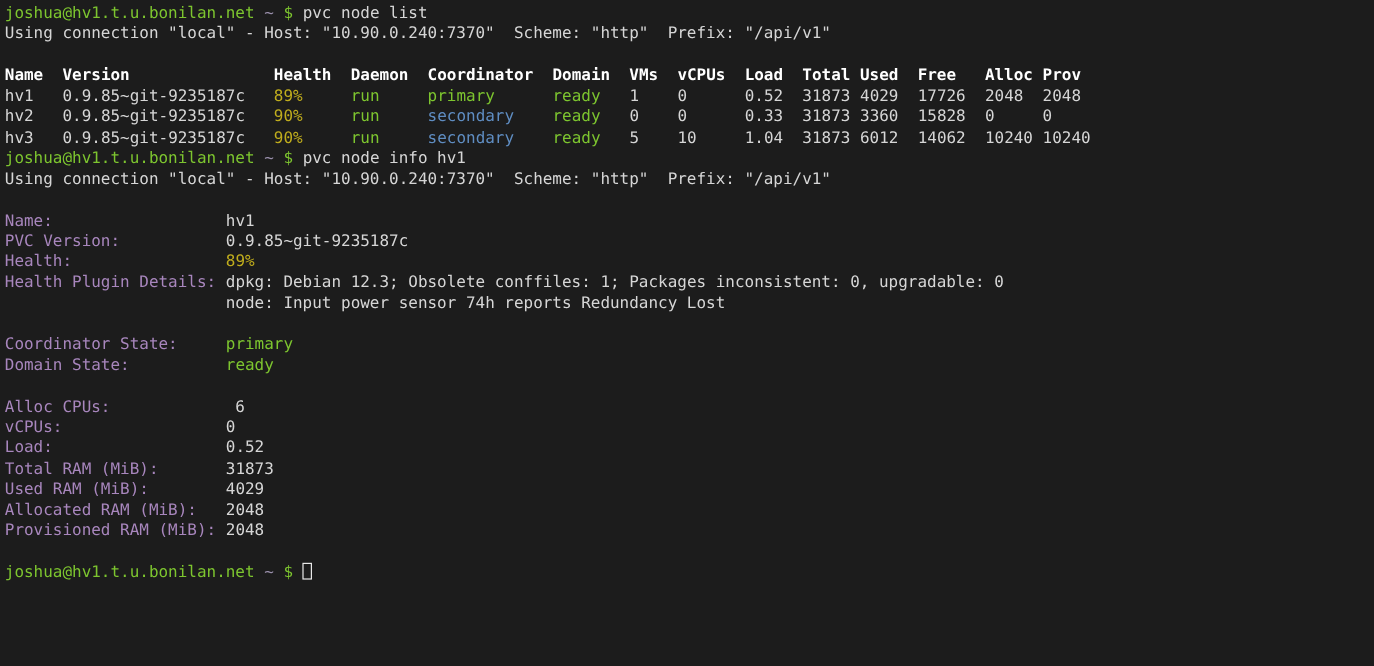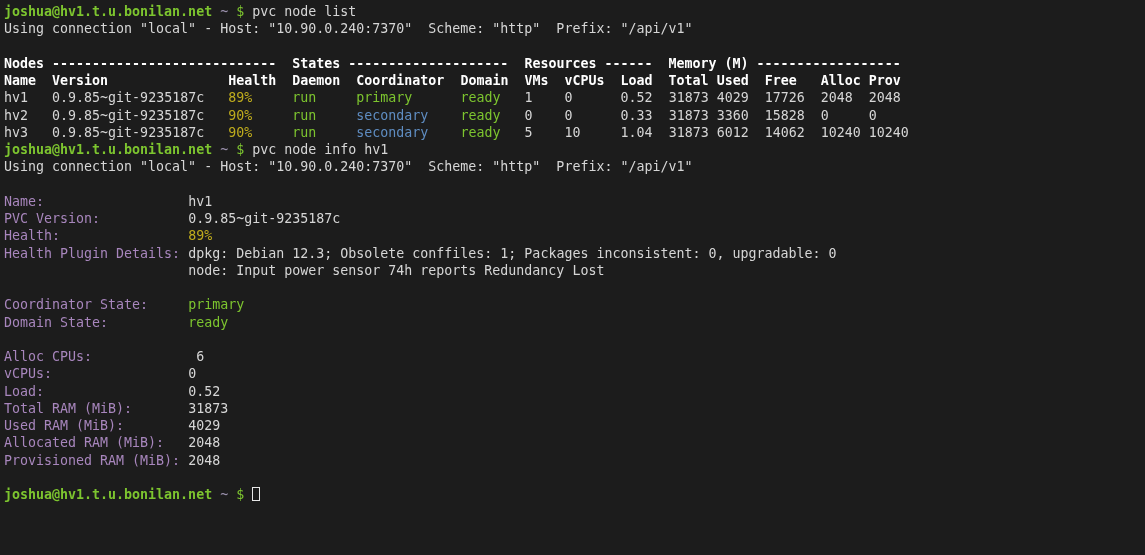--- a/index.html
+++ b/index.html
@@ -7,42 +7,41 @@
     --yellow:#c0ad1d; --blue:#5f8dc2; --purple:#a886bd; --tilde:#9a90ac;
   }
   html,body{margin:0;padding:0;}
   body{width:1145px;height:555px;background:var(--bg);overflow:hidden;}
   .terminal{
     padding:3px 0 0 4px;
     font-family:"DejaVu Sans Mono","Liberation Mono",monospace;
     font-size:13.3px;
   }
   .line{height:17.25px;line-height:17.25px;white-space:pre;color:var(--fg);}
-  .c-user{color:var(--green);font-weight:bold;margin-top:36px;}
+  .c-user{color:var(--green);font-weight:normal;margin-top:36px;}
   .c-tilde{color:var(--tilde);}
   .c-dollar{color:var(--green);}
   .c-bold{color:var(--bold_fg);font-weight:bold;}
   .c-green{color:var(--green);}
   .c-yellow{color:var(--yellow);}
   .c-blue{color:var(--blue);}
   .c-label{color:var(--purple);}
   .cursor{
     display:inline-block;width:8px;height:14px;
     border:1px solid #e8e8e8;box-sizing:border-box;
     vertical-align:middle;margin-top:-2px;background:transparent;
   }
 </style>
 </head>
 <body>
 
 <div class="terminal">
     <div class="line"><span class="c-user">joshua@hv1.t.u.bonilan.net</span><span class="c-tilde"> ~ </span><span class="c-dollar">$</span><span> pvc node list</span></div>
     <div class="line"><span>Using connection "local" - Host: "10.90.0.240:7370"  Scheme: "http"  Prefix: "/api/v1"</span></div>
     <div class="line"></div>
-    <div class="line"><span class="c-bold">Nodes ----------------------------</span><span class="c-bold">  </span><span class="c-bold">States --------------------</span><span class="c-bold">  </span><span class="c-bold">Resources ------</span><span class="c-bold">  </span><span class="c-bold">Memory (M) ------------------</span></div>
     <div class="line"><span class="c-bold">Name</span><span class="c-bold">  </span><span class="c-bold">Version</span><span class="c-bold">               </span><span class="c-bold">Health</span><span class="c-bold">  </span><span class="c-bold">Daemon</span><span class="c-bold">  </span><span class="c-bold">Coordinator</span><span class="c-bold">  </span><span class="c-bold">Domain</span><span class="c-bold">  </span><span class="c-bold">VMs</span><span class="c-bold">  </span><span class="c-bold">vCPUs</span><span class="c-bold">  </span><span class="c-bold">Load</span><span class="c-bold">  </span><span class="c-bold">Total</span><span class="c-bold"> </span><span class="c-bold">Used</span><span class="c-bold">  </span><span class="c-bold">Free</span><span class="c-bold">   </span><span class="c-bold">Alloc</span><span class="c-bold"> </span><span class="c-bold">Prov</span></div>
     <div class="line"><span>hv1</span><span>   </span><span>0.9.85~git-9235187c</span><span>   </span><span class="c-yellow">89%</span><span>     </span><span class="c-green">run</span><span>     </span><span class="c-green">primary</span><span>      </span><span class="c-green">ready</span><span>   </span><span>1</span><span>    </span><span>0</span><span>      </span><span>0.52</span><span>  </span><span>31873</span><span> </span><span>4029</span><span>  </span><span>17726</span><span>  </span><span>2048</span><span>  </span><span>2048</span></div>
     <div class="line"><span>hv2</span><span>   </span><span>0.9.85~git-9235187c</span><span>   </span><span class="c-yellow">90%</span><span>     </span><span class="c-green">run</span><span>     </span><span class="c-blue">secondary</span><span>    </span><span class="c-green">ready</span><span>   </span><span>0</span><span>    </span><span>0</span><span>      </span><span>0.33</span><span>  </span><span>31873</span><span> </span><span>3360</span><span>  </span><span>15828</span><span>  </span><span>0</span><span>     </span><span>0</span></div>
     <div class="line"><span>hv3</span><span>   </span><span>0.9.85~git-9235187c</span><span>   </span><span class="c-yellow">90%</span><span>     </span><span class="c-green">run</span><span>     </span><span class="c-blue">secondary</span><span>    </span><span class="c-green">ready</span><span>   </span><span>5</span><span>    </span><span>10</span><span>     </span><span>1.04</span><span>  </span><span>31873</span><span> </span><span>6012</span><span>  </span><span>14062</span><span>  </span><span>10240</span><span> </span><span>10240</span></div>
     <div class="line"><span class="c-user">joshua@hv1.t.u.bonilan.net</span><span class="c-tilde"> ~ </span><span class="c-dollar">$</span><span> pvc node info hv1</span></div>
     <div class="line"><span>Using connection "local" - Host: "10.90.0.240:7370"  Scheme: "http"  Prefix: "/api/v1"</span></div>
     <div class="line"></div>
     <div class="line"><span class="c-label">Name:</span><span>                  </span><span>hv1</span></div>
     <div class="line"><span class="c-label">PVC Version:</span><span>           </span><span>0.9.85~git-9235187c</span></div>
     <div class="line"><span class="c-label">Health:</span><span>                </span><span class="c-yellow">89%</span></div>

